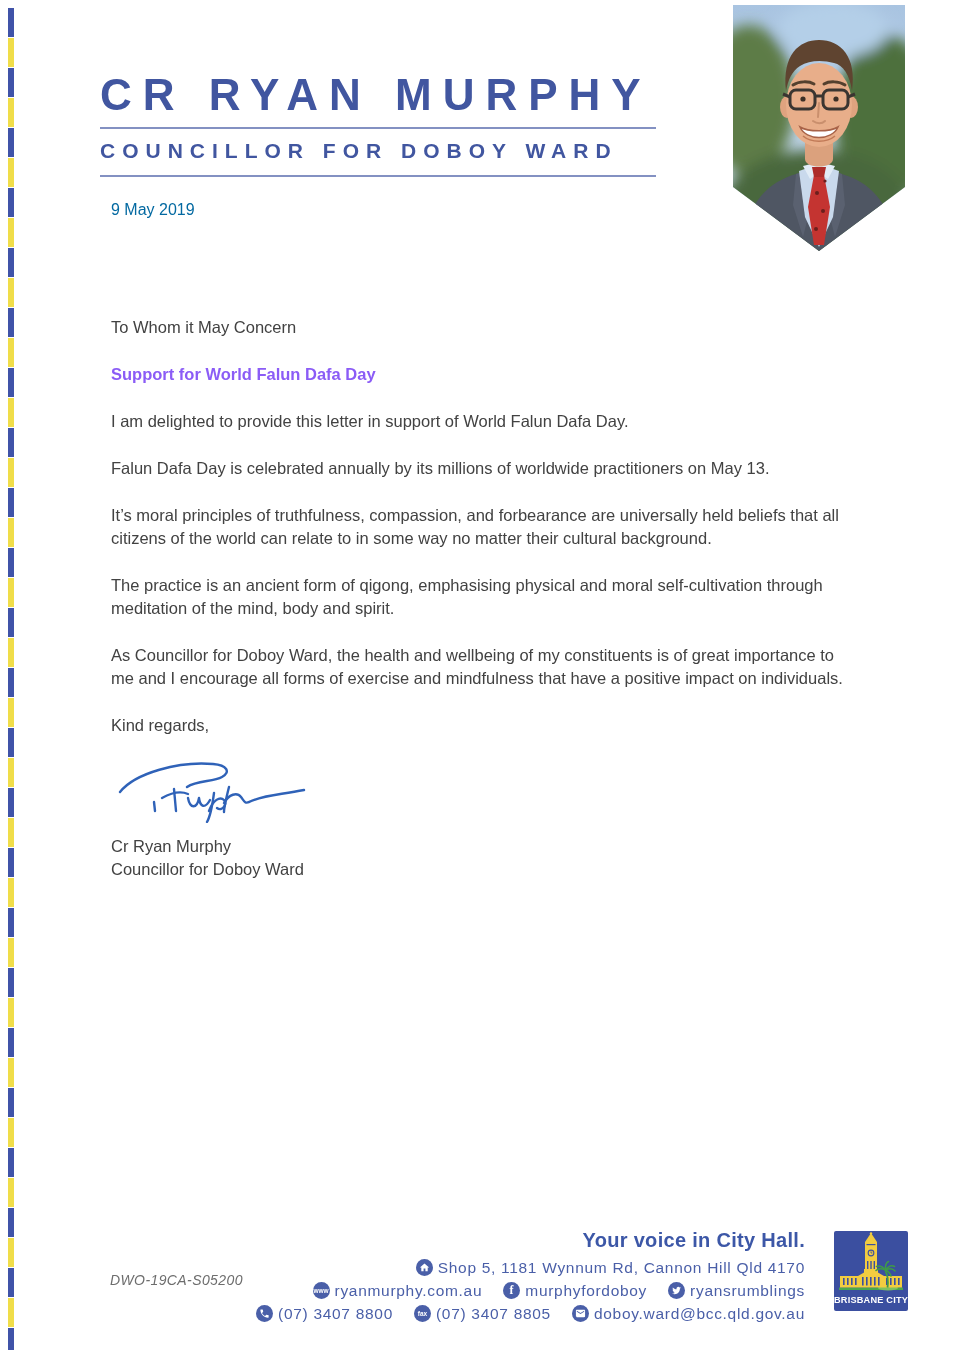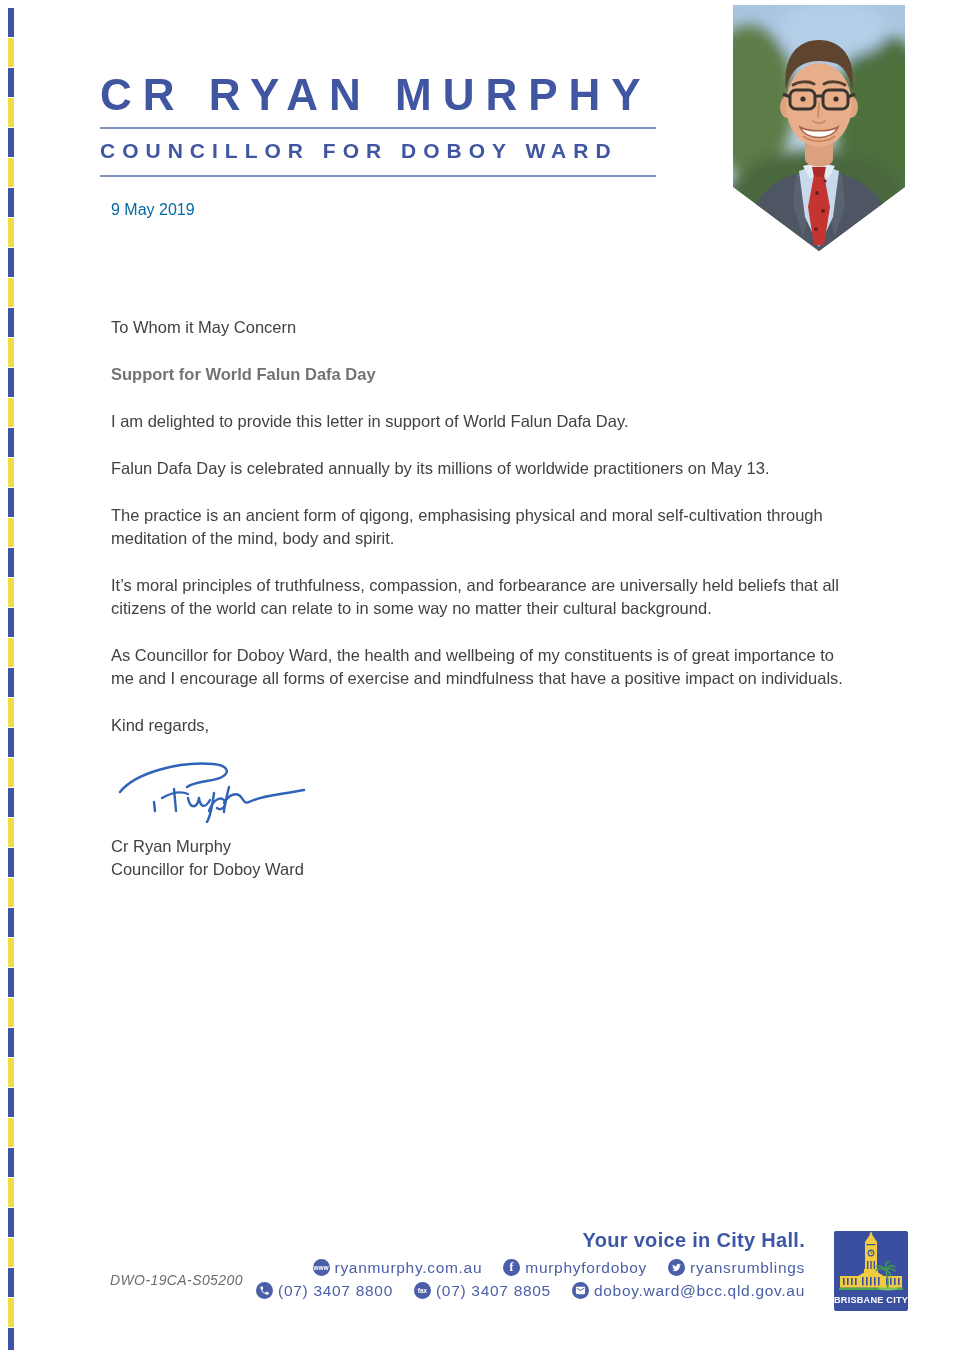--- a/index.html
+++ b/index.html
@@ -40,21 +40,21 @@
     position:absolute;left:733px;top:5px;width:172px;height:246px;
     clip-path:polygon(0 0,100% 0,100% 74%,50% 100%,0 74%);
   }
   .photo svg{display:block;width:100%;height:100%;}
   
   .letter-body{
     position:absolute;left:111px;top:316px;width:745px;
     font-size:16.5px;line-height:23px;color:#424242;
   }
   .letter-body p{margin:0 0 24px 0;}
-  .subject{font-weight:bold;color:#737373;}
+  .subject{font-weight:bold;color:#8b5cf6;}
   .signature-wrap{margin:-6px 0 6px 6px;}
   .signer{line-height:23px;}
   
   .doc-code{
     position:absolute;left:110px;top:1272px;
     font-style:italic;font-size:14px;color:#6d6d6d;letter-spacing:.4px;
   }
   .footer-contact{
     position:absolute;top:1229px;right:150px;text-align:right;color:#4a5fa8;
   }
@@ -154,22 +154,22 @@
     </svg>
   </div>
 
   <div class="date">9 May 2019</div>
 
   <div class="letter-body">
     <p>To Whom it May Concern</p>
     <p class="subject">Support for World Falun Dafa Day</p>
     <p>I am delighted to provide this letter in support of World Falun Dafa Day.</p>
     <p>Falun Dafa Day is celebrated annually by its millions of worldwide practitioners on May 13.</p>
+    <p>It’s moral principles of truthfulness, compassion, and forbearance are universally held beliefs that all citizens of the world can relate to in some way no matter their cultural background.</p>
     <p>The practice is an ancient form of qigong, emphasising physical and moral self-cultivation through meditation of the mind, body and spirit.</p>
-    <p>It’s moral principles of truthfulness, compassion, and forbearance are universally held beliefs that all citizens of the world can relate to in some way no matter their cultural background.</p>
     <p>As Councillor for Doboy Ward, the health and wellbeing of my constituents is of great importance to me and I encourage all forms of exercise and mindfulness that have a positive impact on individuals.</p>
     <p>Kind regards,</p>
 
     <div class="signature-wrap">
       <svg width="190" height="68" viewBox="0 0 190 68">
         <g stroke="#2f62b8" stroke-width="2.4" fill="none" stroke-linecap="round" stroke-linejoin="round">
           <path d="M3,37 C18,18 62,6 96,9 C110,10 114,17 105,22 C96,27 80,25 70,32"></path>
           <path d="M37,47 l1,9"></path>
           <path d="M45,43 C54,38 64,36 71,39"></path>
           <path d="M57,34 L59,56"></path>
@@ -185,20 +185,27 @@
 
     <div class="signer">Cr Ryan Murphy</div>
     <div class="signer">Councillor for Doboy Ward</div>
   </div>
 
   <div class="doc-code">DWO-19CA-S05200</div>
 
   <div class="footer-contact">
     <div class="tagline">Your voice in City Hall.</div>
 
+    <div class="contact-row">
+      <span class="cicon">
+        <svg viewBox="0 0 24 24">
+            <path fill="#fff" d="M10 20v-6h4v6h5v-8h3L12 3 2 12h3v8z"></path>
+          </svg>
+      </span><span>Shop 5, 1181 Wynnum Rd, Cannon Hill Qld 4170</span>
+    </div>
 
     <div class="contact-row">
       <span class="cicon">
         <span class="glyph-txt">www</span>
       </span><span>ryanmurphy.com.au</span>
       <span class="cicon">
         <span class="glyph-f">f</span>
       </span><span>murphyfordoboy</span>
       <span class="cicon">
         <svg viewBox="0 0 24 24">

